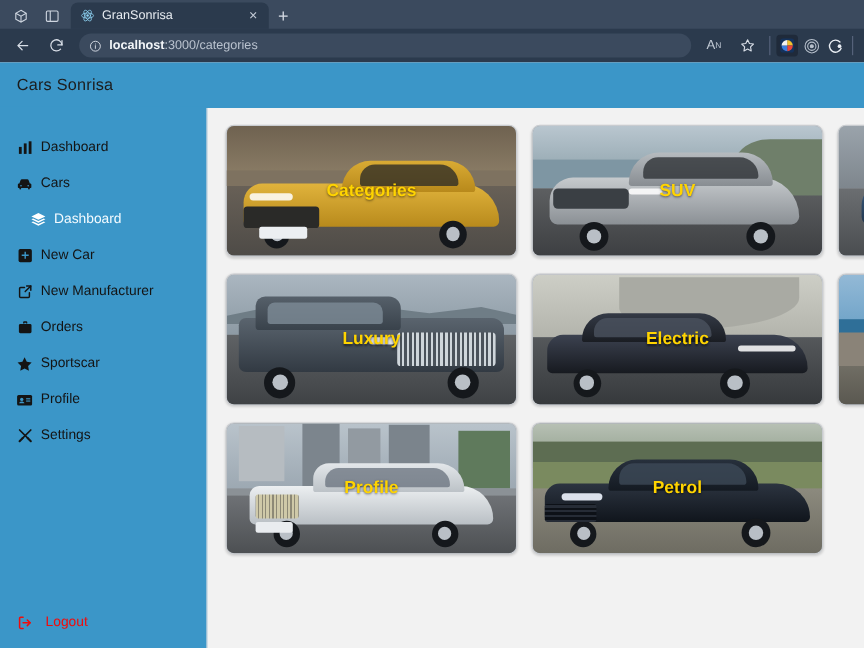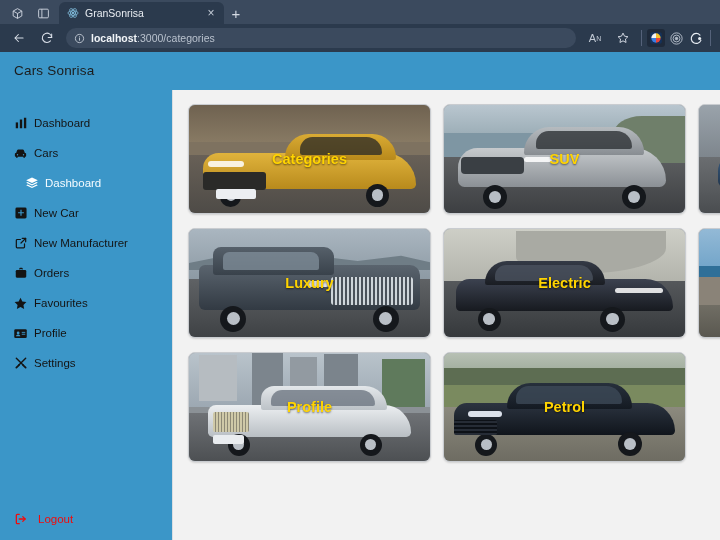--- a/index.html
+++ b/index.html
@@ -278,21 +278,21 @@
             </span>
             <span>Orders</span>
           </div>
 
           <div class="nav-item">
             <span class="ic">
               <svg width="15" height="15" viewBox="0 0 24 24" fill="currentColor">
                 <path d="M12 2.8l2.9 5.9 6.5.95-4.7 4.6 1.1 6.5L12 17.7l-5.8 3.05 1.1-6.5-4.7-4.6 6.5-.95z"></path>
               </svg>
             </span>
-            <span>Favourites</span>
+            <span>Sportscar</span>
           </div>
 
           <div class="nav-item">
             <span class="ic">
               <svg width="15" height="15" viewBox="0 0 24 24" fill="currentColor">
                 <rect x="2" y="5" width="20" height="14" rx="2"></rect>
                 <circle cx="8.2" cy="11" r="2.2" fill="#3b96c8"></circle>
                 <path d="M4.6 16.2c.5-1.6 1.9-2.5 3.6-2.5s3.1.9 3.6 2.5z" fill="#3b96c8"></path>
                 <rect x="14" y="9.4" width="5.6" height="1.5" fill="#3b96c8"></rect>
                 <rect x="14" y="12.4" width="5.6" height="1.5" fill="#3b96c8"></rect>

